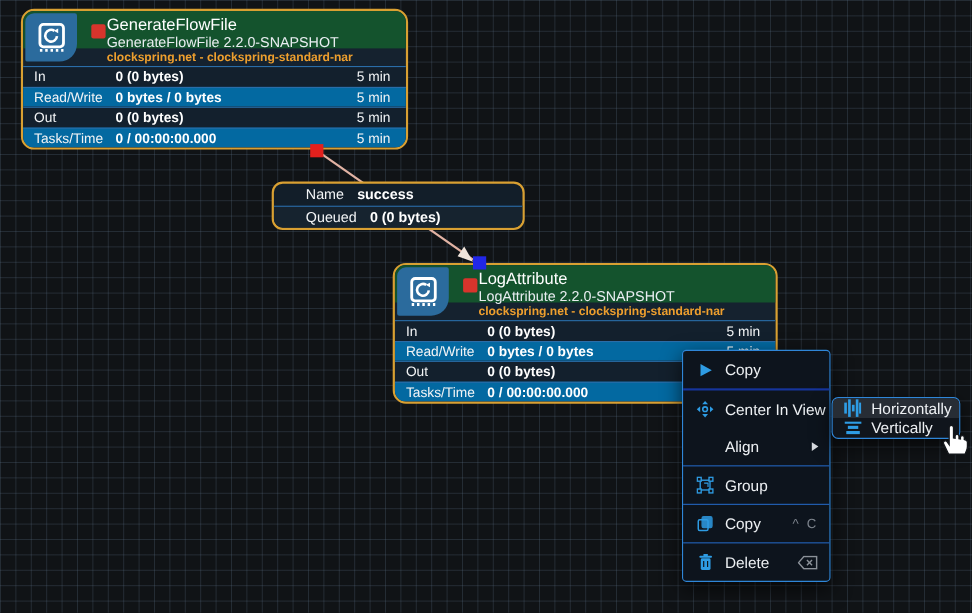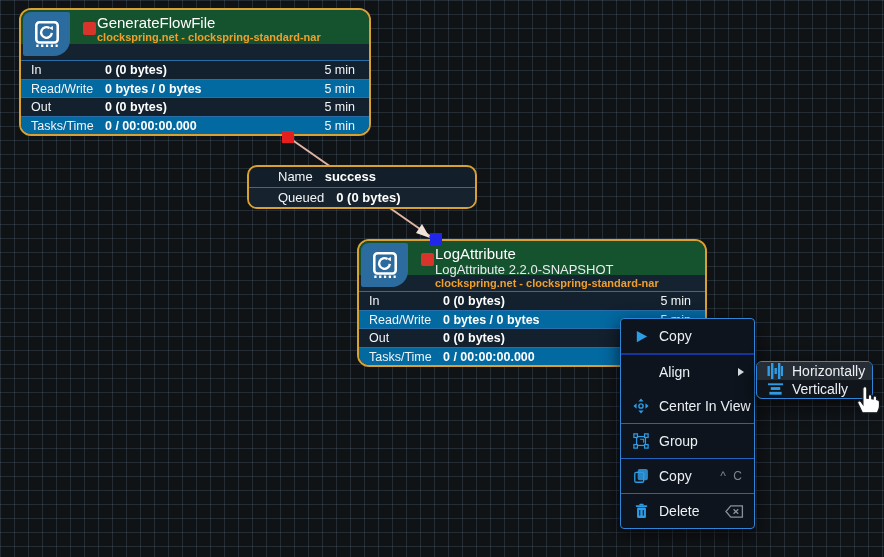--- a/index.html
+++ b/index.html
@@ -108,20 +108,21 @@
       <svg width="30" height="30" viewBox="0 0 28 28">
         <rect x="4" y="3" width="20" height="19" rx="3" fill="none" stroke="#ffffff" stroke-width="2.4"></rect>
         <path d="M18.5 13 a5 5 0 1 1 -2.2 -4.6" fill="none" stroke="#ffffff" stroke-width="2.2"></path>
         <polygon points="19.5,6.5 19.5,10.5 15.8,8.3" fill="#ffffff"></polygon>
         <line x1="4" y1="25" x2="24" y2="25" stroke="#ffffff" stroke-width="2.4" stroke-dasharray="2.1 2.4"></line>
       </svg>
     </div>
     <div class="p-status"></div>
     <div class="p-titles">
       <div class="p-name">GenerateFlowFile</div>
+      <div class="p-type">GenerateFlowFile 2.2.0-SNAPSHOT</div>
       <div class="p-bundle">clockspring.net - clockspring-standard-nar</div>
     </div>
   </div>
   <div class="p-rows">
     <div class="p-row dark">
       <span class="row-label">In</span>
       <span class="row-value">0 (0 bytes)</span>
       <span class="row-period">5 min</span>
     </div>
     <div class="p-row light">
@@ -198,35 +199,35 @@
   <div class="ctx-item">
     <span class="ctx-icon">
       <svg width="15" height="15" viewBox="0 0 16 16">
           <polygon points="3,2 14,8 3,14" fill="#2e9ce4"></polygon>
         </svg>
     </span>
     <span class="ctx-text">Copy</span>
   </div>
   <div class="sep-strong"></div>
   <div class="ctx-item">
-    <span class="ctx-icon"></span>
-    <span class="ctx-text">Align</span>
-    <span class="ctx-arrow"></span>
-  </div>
-  <div class="ctx-item">
     <span class="ctx-icon">
       <svg width="16" height="16" viewBox="0 0 18 18">
         <circle cx="9" cy="9" r="2.4" fill="none" stroke="#2e9ce4" stroke-width="1.6"></circle>
         <polygon points="9,0.5 12,4 6,4" fill="#2e9ce4"></polygon>
         <polygon points="9,17.5 12,14 6,14" fill="#2e9ce4"></polygon>
         <polygon points="0.5,9 4,6 4,12" fill="#2e9ce4"></polygon>
         <polygon points="17.5,9 14,6 14,12" fill="#2e9ce4"></polygon>
       </svg>
     </span>
     <span class="ctx-text">Center In View</span>
+  </div>
+  <div class="ctx-item">
+    <span class="ctx-icon"></span>
+    <span class="ctx-text">Align</span>
+    <span class="ctx-arrow"></span>
   </div>
   <div class="sep"></div>
   <div class="ctx-item">
     <span class="ctx-icon">
       <svg width="16" height="16" viewBox="0 0 18 18">
         <rect x="4" y="4" width="10" height="10" fill="none" stroke="#2e9ce4" stroke-width="1.4"></rect>
         <rect x="1" y="1" width="4" height="4" fill="#10151c" stroke="#2e9ce4" stroke-width="1.4"></rect>
         <rect x="13" y="1" width="4" height="4" fill="#10151c" stroke="#2e9ce4" stroke-width="1.4"></rect>
         <rect x="1" y="13" width="4" height="4" fill="#10151c" stroke="#2e9ce4" stroke-width="1.4"></rect>
         <rect x="13" y="13" width="4" height="4" fill="#10151c" stroke="#2e9ce4" stroke-width="1.4"></rect>

